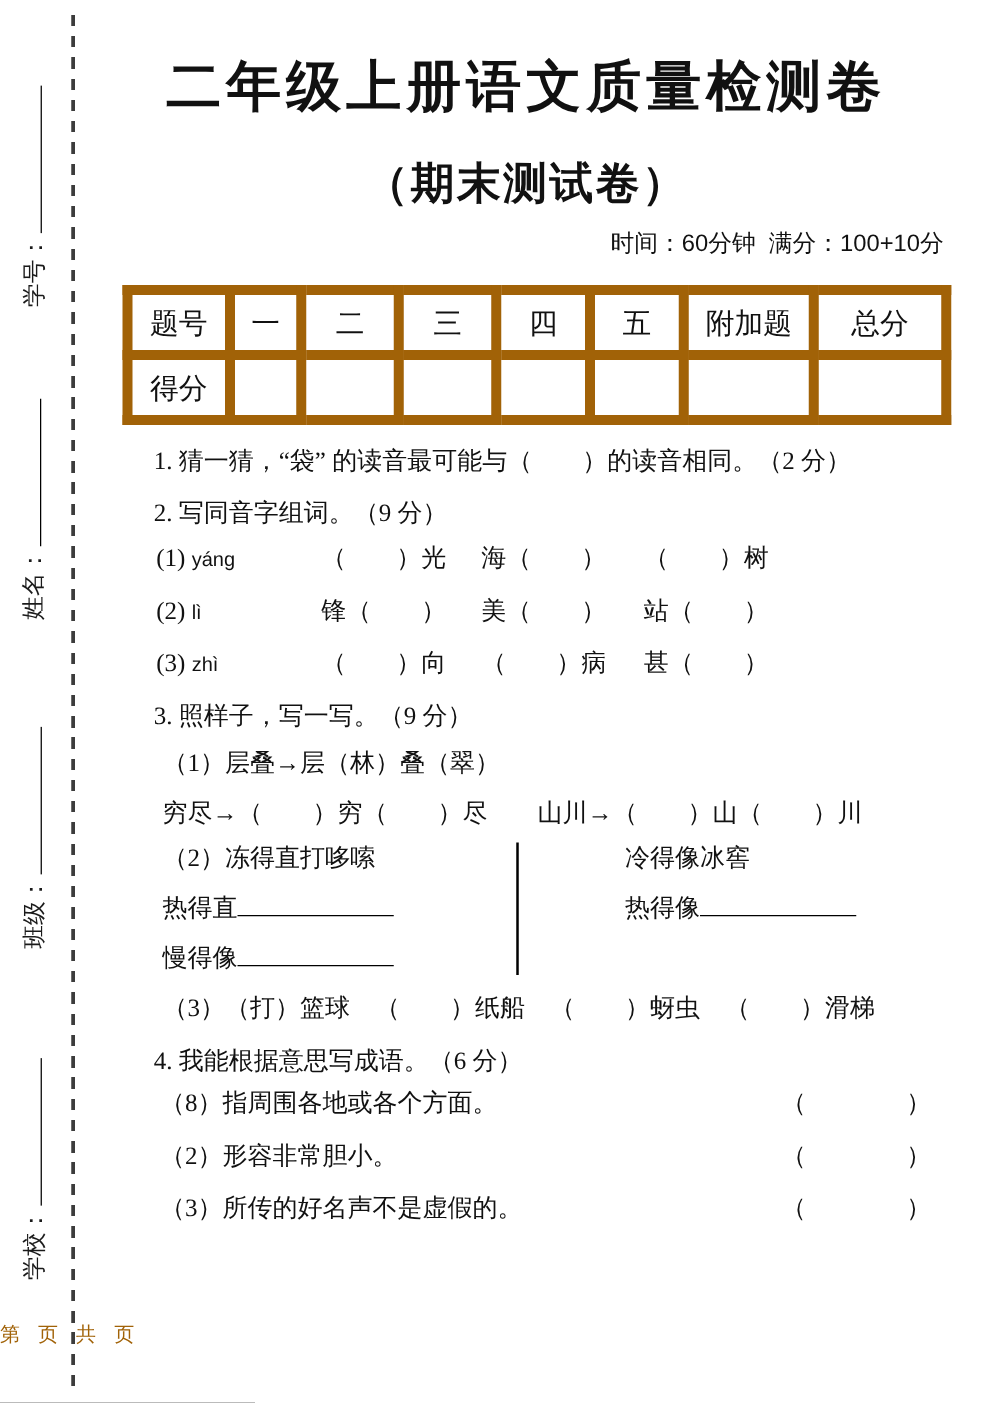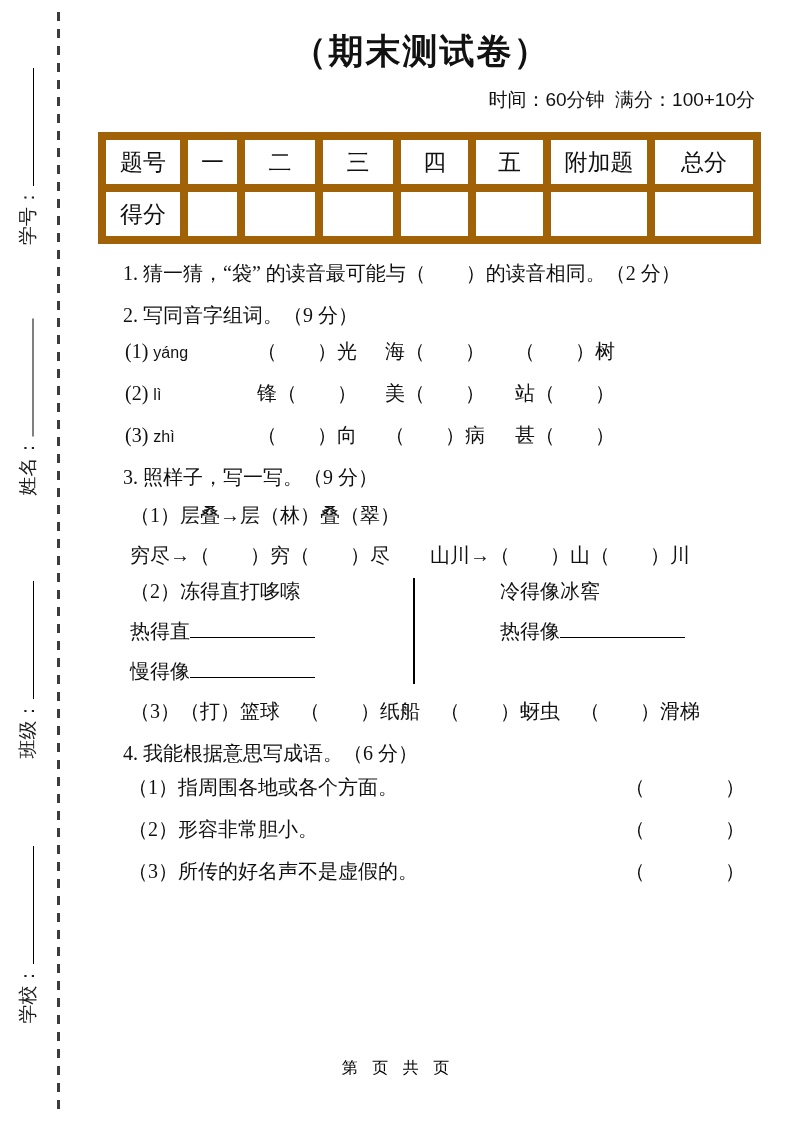--- a/index.html
+++ b/index.html
@@ -72,22 +72,22 @@
   }
   .blank {
     display:inline-block; width:125px; height:1em;
     border-bottom:1.5px solid #000; vertical-align:baseline;
   }
   .q4-row { display:flex; margin-left:43px; }
   .q4-row .slot { margin-left:auto; margin-right:12px; }
   .q4-row + .q4-row { margin-top:12px; }
   
   .footer {
-    position:absolute; left:0; top:1058px; width:100%; text-align:center;
-    font-size:16px; word-spacing:6px; letter-spacing:2px; color:#000000;
+    position:absolute; left:0; top:1058px; width:100%; 
+    font-size:16px; word-spacing:6px; letter-spacing:2px; color:#a16207;
     font-family:"Liberation Sans","DejaVu Sans",sans-serif; white-space:pre;
   }
 </style>
 </head>
 <body>
 
 <div class="page">
 
   <div class="seal-line"></div>
 
@@ -99,20 +99,21 @@
   </div>
   <div class="side-label" style="width:210px; left:-77px; top:656px;">
     <span>班级：</span><span class="blank-line"></span>
   </div>
   <div class="side-label" style="width:180px; left:-62px; top:921px;">
     <span>学校：</span><span class="blank-line"></span>
   </div>
 
   <div class="content">
 
+    <div class="title">二年级上册语文质量检测卷</div>
     <div class="subtitle">（期末测试卷）</div>
     <div class="meta">时间：60分钟  满分：100+10分</div>
 
     <table class="score">
       <colgroup>
         <col style="width:82px">
           <col style="width:57px">
           <col style="width:78px">
           <col style="width:78px">
         <col style="width:75px">
@@ -176,21 +177,21 @@
       <span class="q-line"><span>热得直</span><span class="blank"></span></span>
       <span class="q-line"><span>热得像</span><span class="blank"></span></span>
       <span class="q-line"><span>慢得像</span><span class="blank"></span></span>
     </div>
 
     <div class="q-line mt10" style="margin-left:45px;">（3）（打）篮球　（　　）纸船　（　　）蚜虫　（　　）滑梯</div>
 
     <div class="q-line q-main mt12">4. 我能根据意思写成语。（6 分）</div>
     <div class="mt4">
       <div class="q4-row">
-        <span class="q-line">（1）指周围各地或各个方面。</span>
+        <span class="q-line">（8）指周围各地或各个方面。</span>
         <span class="q-line slot">（　　　　）</span>
       </div>
       <div class="q4-row">
         <span class="q-line">（2）形容非常胆小。</span>
         <span class="q-line slot">（　　　　）</span>
       </div>
       <div class="q4-row">
         <span class="q-line">（3）所传的好名声不是虚假的。</span>
         <span class="q-line slot">（　　　　）</span>
       </div>

